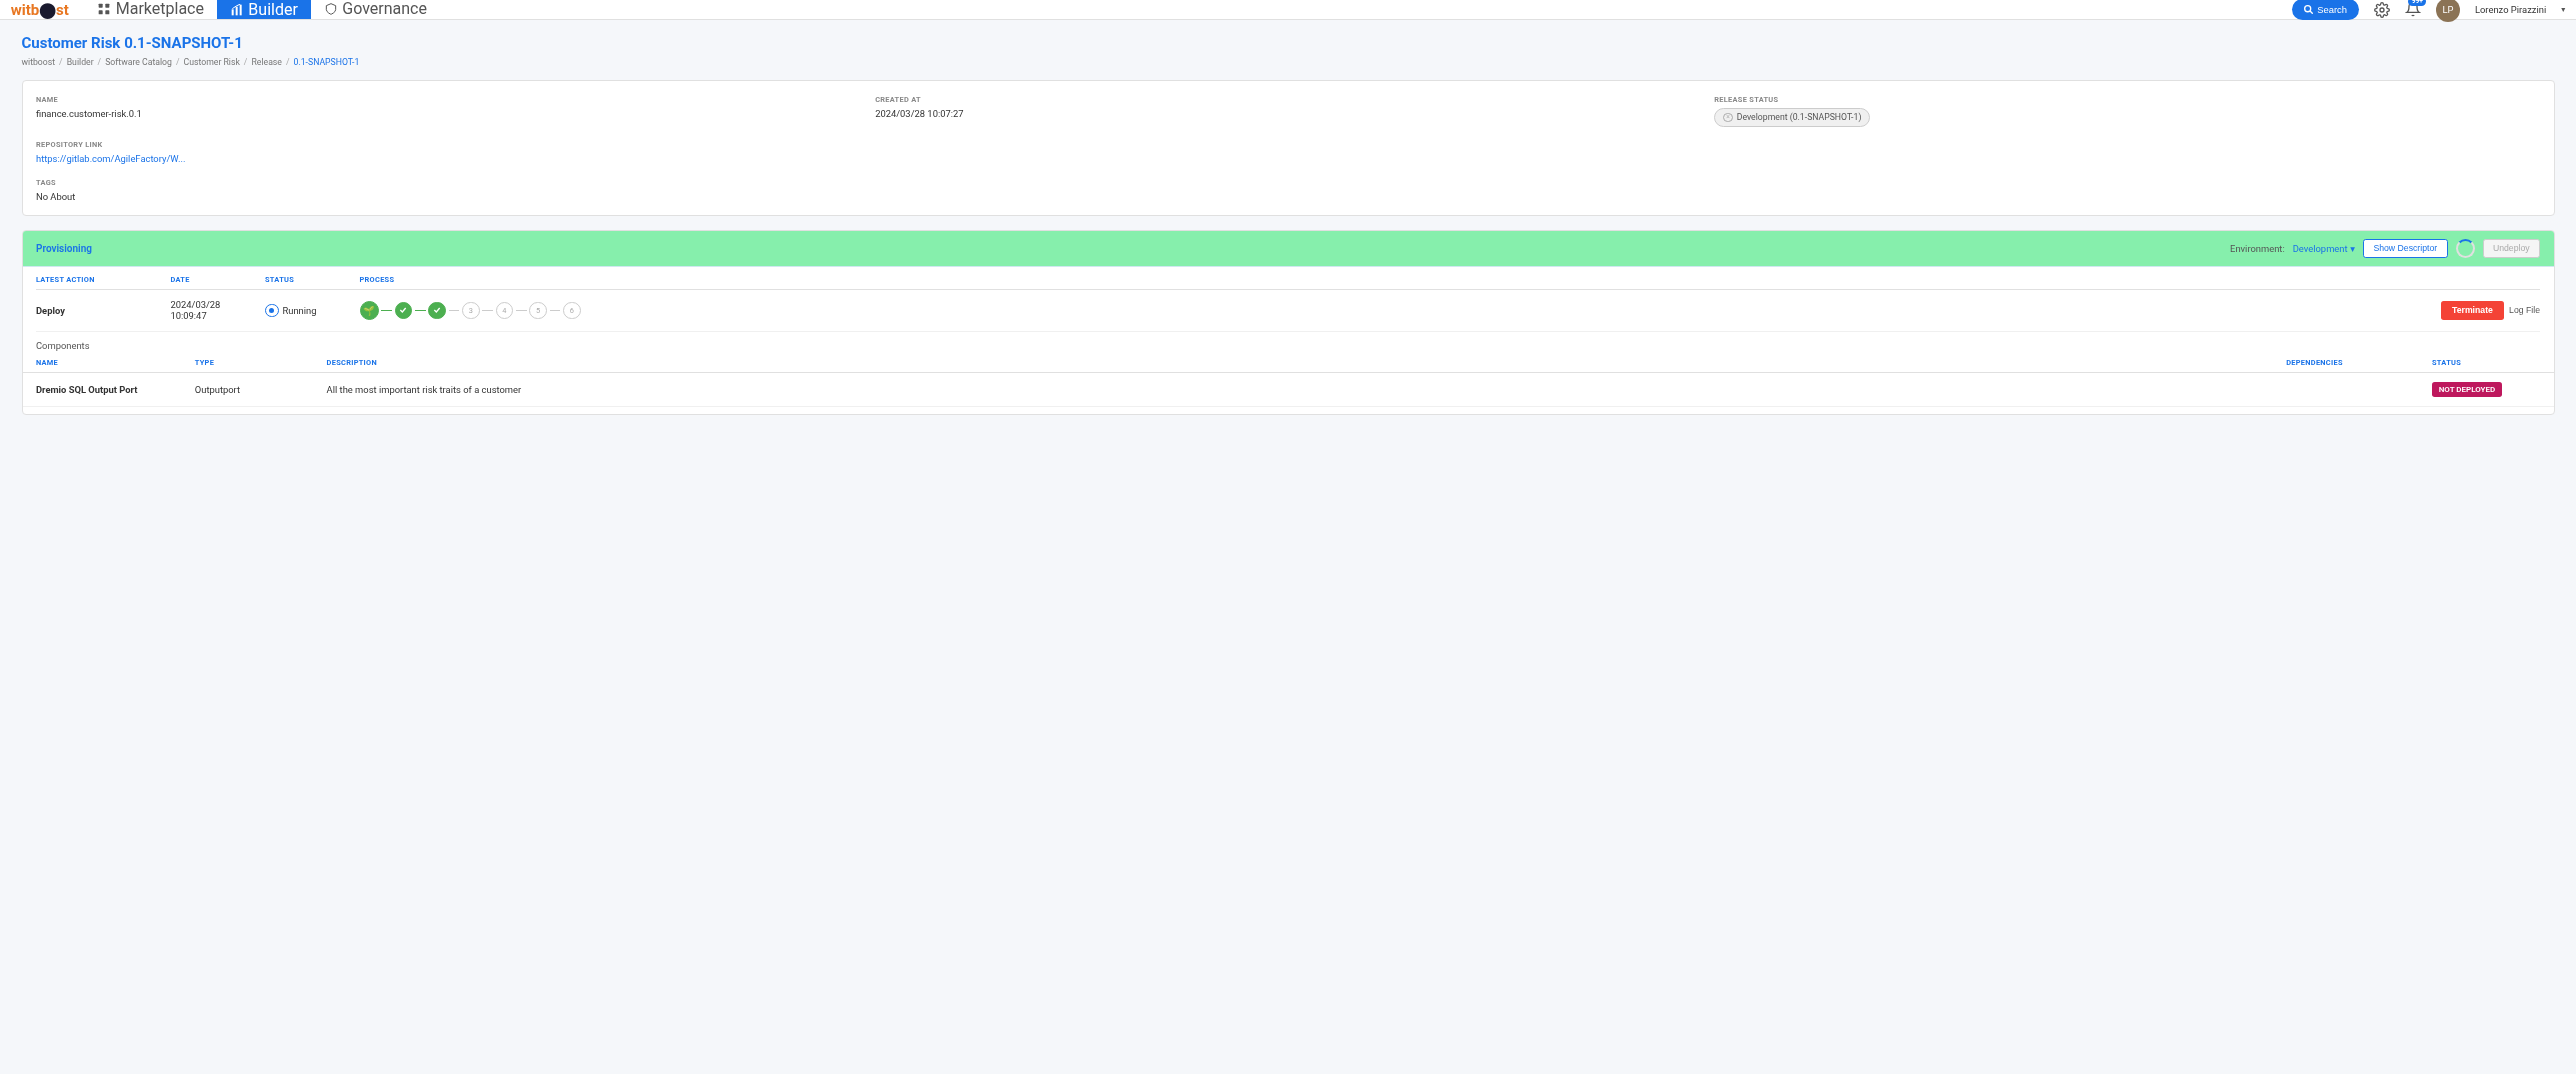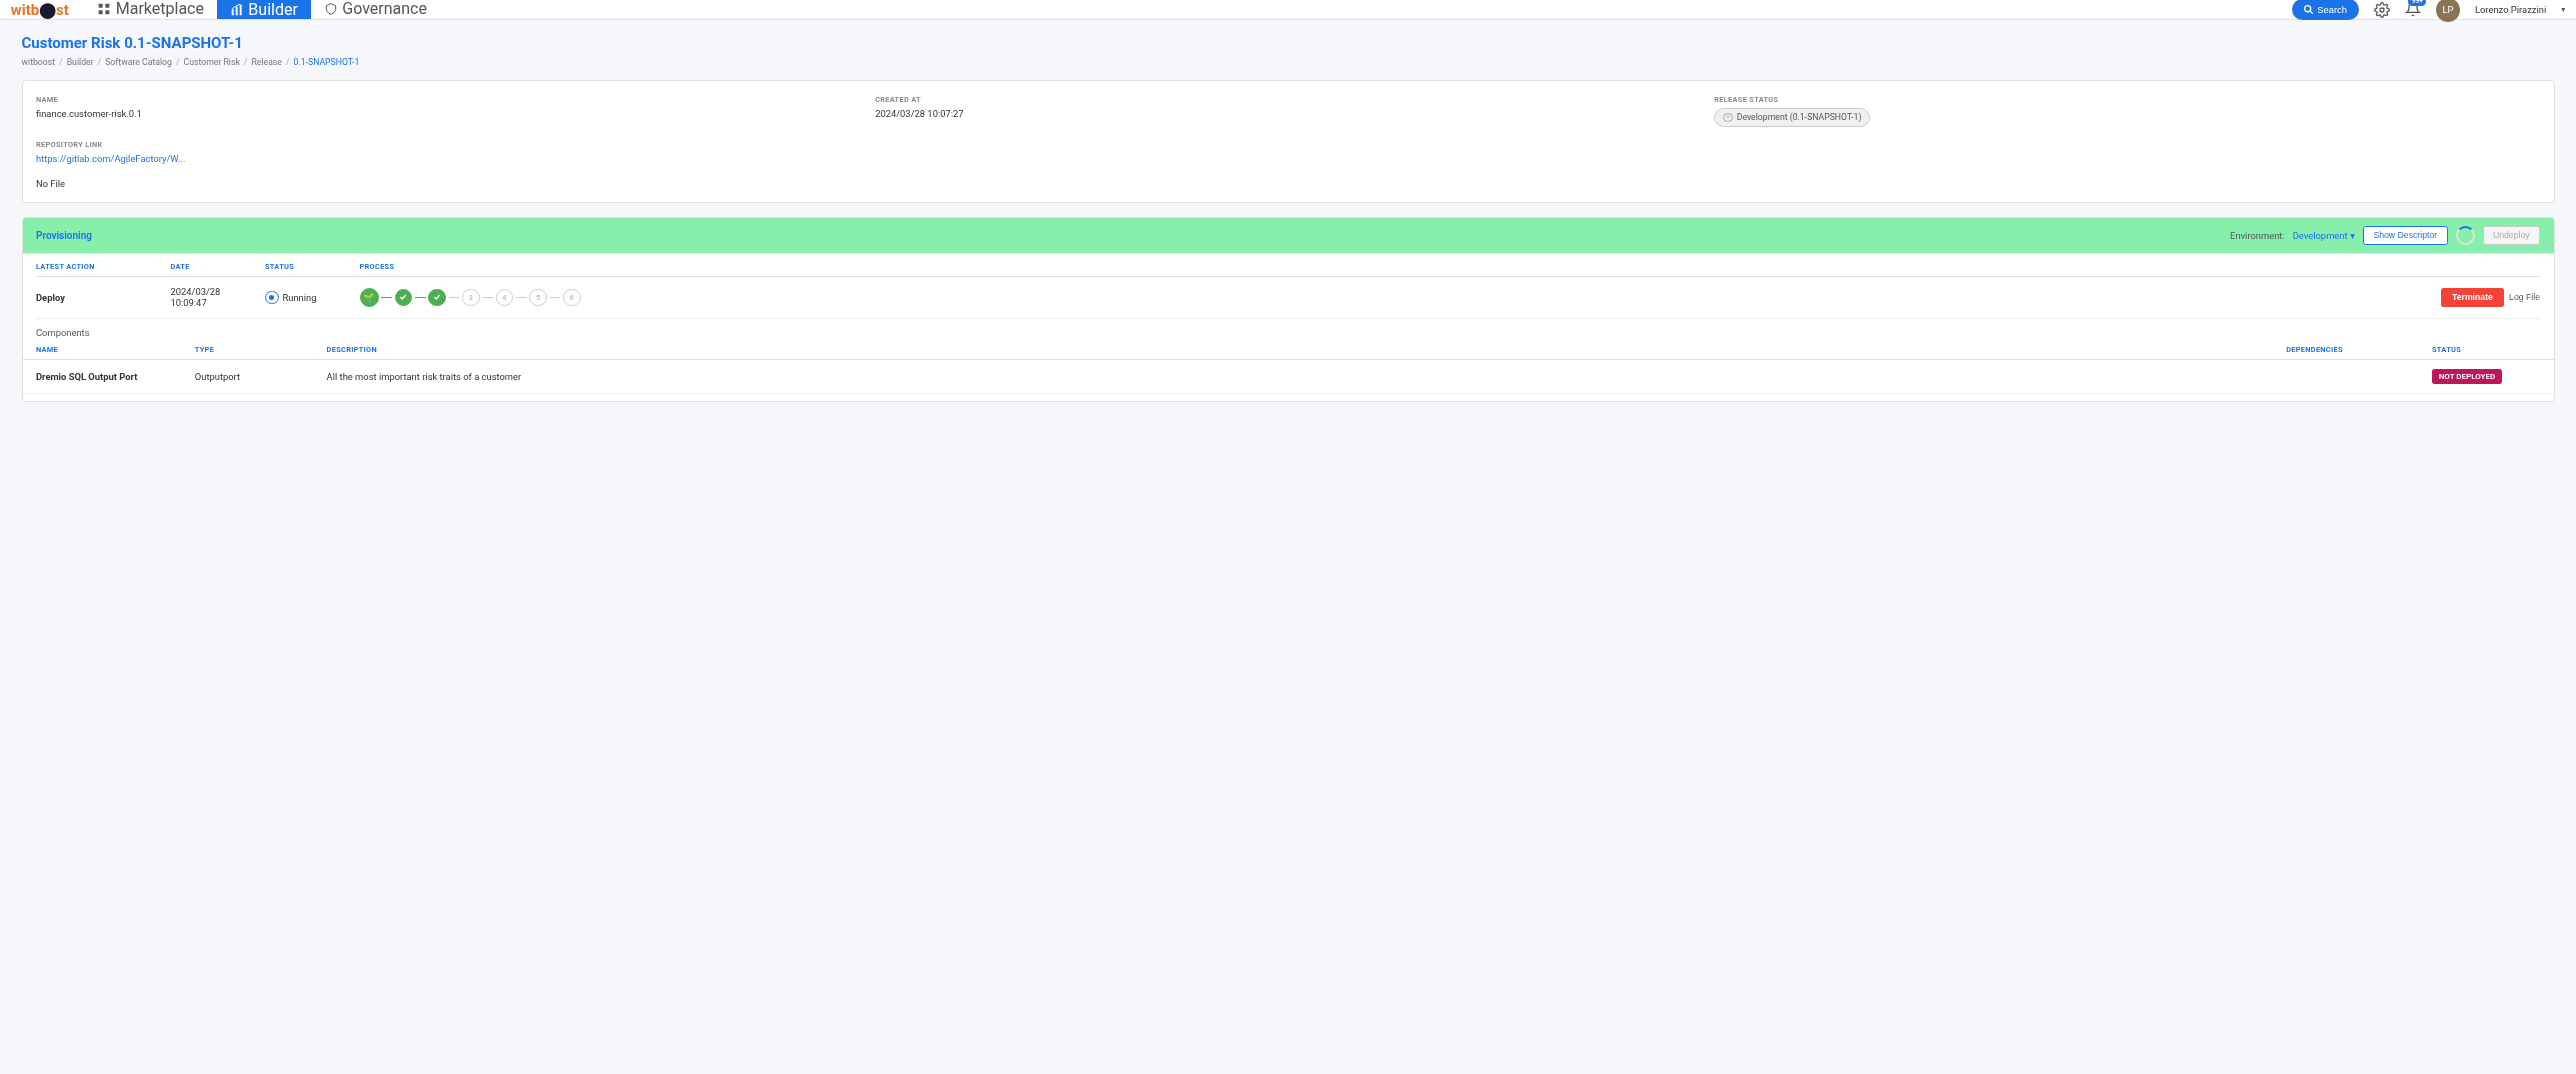--- a/index.html
+++ b/index.html
@@ -515,21 +515,22 @@
           </div>
         </div>
       </div>
 
       <div style="margin-bottom:13.5px;">
         <div class="field-label">REPOSITORY LINK</div>
         <a class="field-link" href="#">https://gitlab.com/AgileFactory/W...</a>
       </div>
 
       <div>
-        <div class="field-value">No File</div>
+        <div class="field-label">TAGS</div>
+        <div class="field-value">No About</div>
       </div>
     </div>
   </div>
 
   <div class="card">
     <div class="provisioning-header">
       <span class="provisioning-title">Provisioning</span>
       <div class="provisioning-controls">
         <span class="env-label">Environment:</span>
         <div class="env-select">

